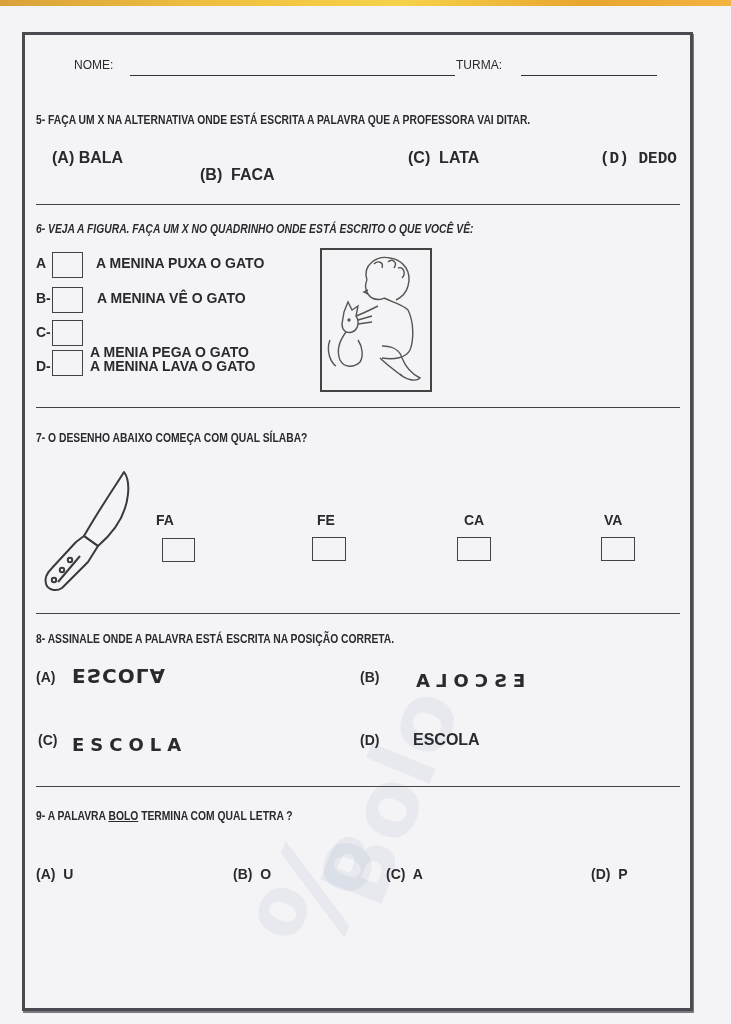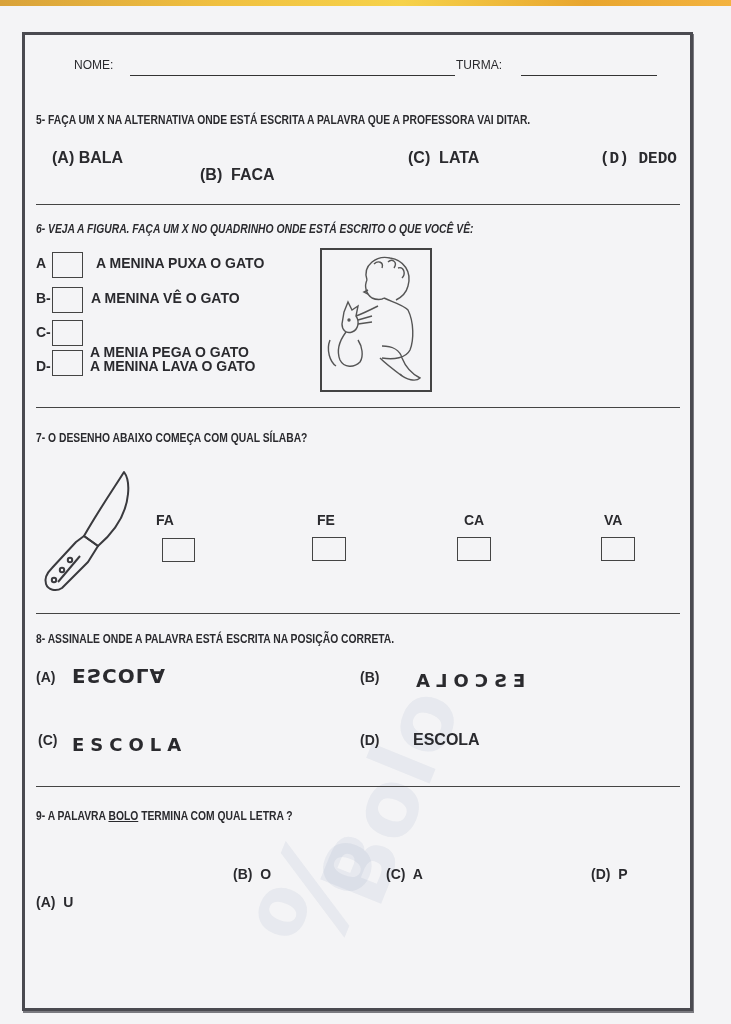--- a/index.html
+++ b/index.html
@@ -65,21 +65,21 @@
 <div class="sep" style="top:204px;"></div>
 
 <div class="abs q" style="left:36px;top:222px;font-style:italic;">6- VEJA A FIGURA. FAÇA UM X NO QUADRINHO ONDE ESTÁ ESCRITO O QUE VOCÊ VÊ:</div>
 
 <div class="abs opt-sm" style="left:36px;top:255px;">A</div>
 <div class="box" style="left:52px;top:252px;width:31px;height:26px;"></div>
 <div class="abs opt-sm" style="left:96px;top:255px;">A MENINA  PUXA  O GATO</div>
 
 <div class="abs opt-sm" style="left:36px;top:290px;">B-</div>
 <div class="box" style="left:52px;top:287px;width:31px;height:26px;"></div>
-<div class="abs opt-sm" style="left:91px;top:290px;text-align:center;">A  MENINA VÊ  O  GATO</div>
+<div class="abs opt-sm" style="left:97px;top:290px;text-align:center;">A  MENINA VÊ  O  GATO</div>
 
 <div class="abs opt-sm" style="left:36px;top:324px;">C-</div>
 <div class="box" style="left:52px;top:320px;width:31px;height:26px;"></div>
 <div class="abs opt-sm" style="left:90px;top:324px;margin-top:20px;">A  MENIA  PEGA  O  GATO</div>
 
 <div class="abs opt-sm" style="left:36px;top:358px;">D-</div>
 <div class="box" style="left:52px;top:350px;width:31px;height:26px;"></div>
 <div class="abs opt-sm" style="left:90px;top:358px;text-align:center;">A  MENINA  LAVA  O  GATO</div>
 
 <div class="abs" style="left:320px;top:248px;width:112px;height:144px;border:2px solid #444;box-sizing:border-box;">
@@ -157,16 +157,16 @@
   <span>(D)</span>
 </div>
 <div class="abs opt-sm" style="left:413px;top:731px;font-size:16px;">ESCOLA</div>
 
 <div class="sep" style="top:786px;"></div>
 
 <div class="abs q" style="left:36px;top:809px;">
   <span>9- A  PALAVRA  </span><span style="text-decoration:underline;">BOLO</span><span>  TERMINA  COM  QUAL  LETRA ?</span>
 </div>
 
-<div class="abs opt-sm" style="left:36px;top:866px;margin-top:28px;"><span>(A)</span>&nbsp; <span>U</span></div>
+<div class="abs opt-sm" style="left:36px;top:866px;"><span>(A)</span>&nbsp; <span>U</span></div>
 <div class="abs opt-sm" style="left:233px;top:866px;"><span>(B)</span>&nbsp; <span>O</span></div>
 <div class="abs opt-sm" style="left:386px;top:866px;"><span>(C)</span>&nbsp; <span>A</span></div>
 <div class="abs opt-sm" style="left:591px;top:866px;"><span>(D)</span>&nbsp; <span>P</span></div>
 
 </body></html>

